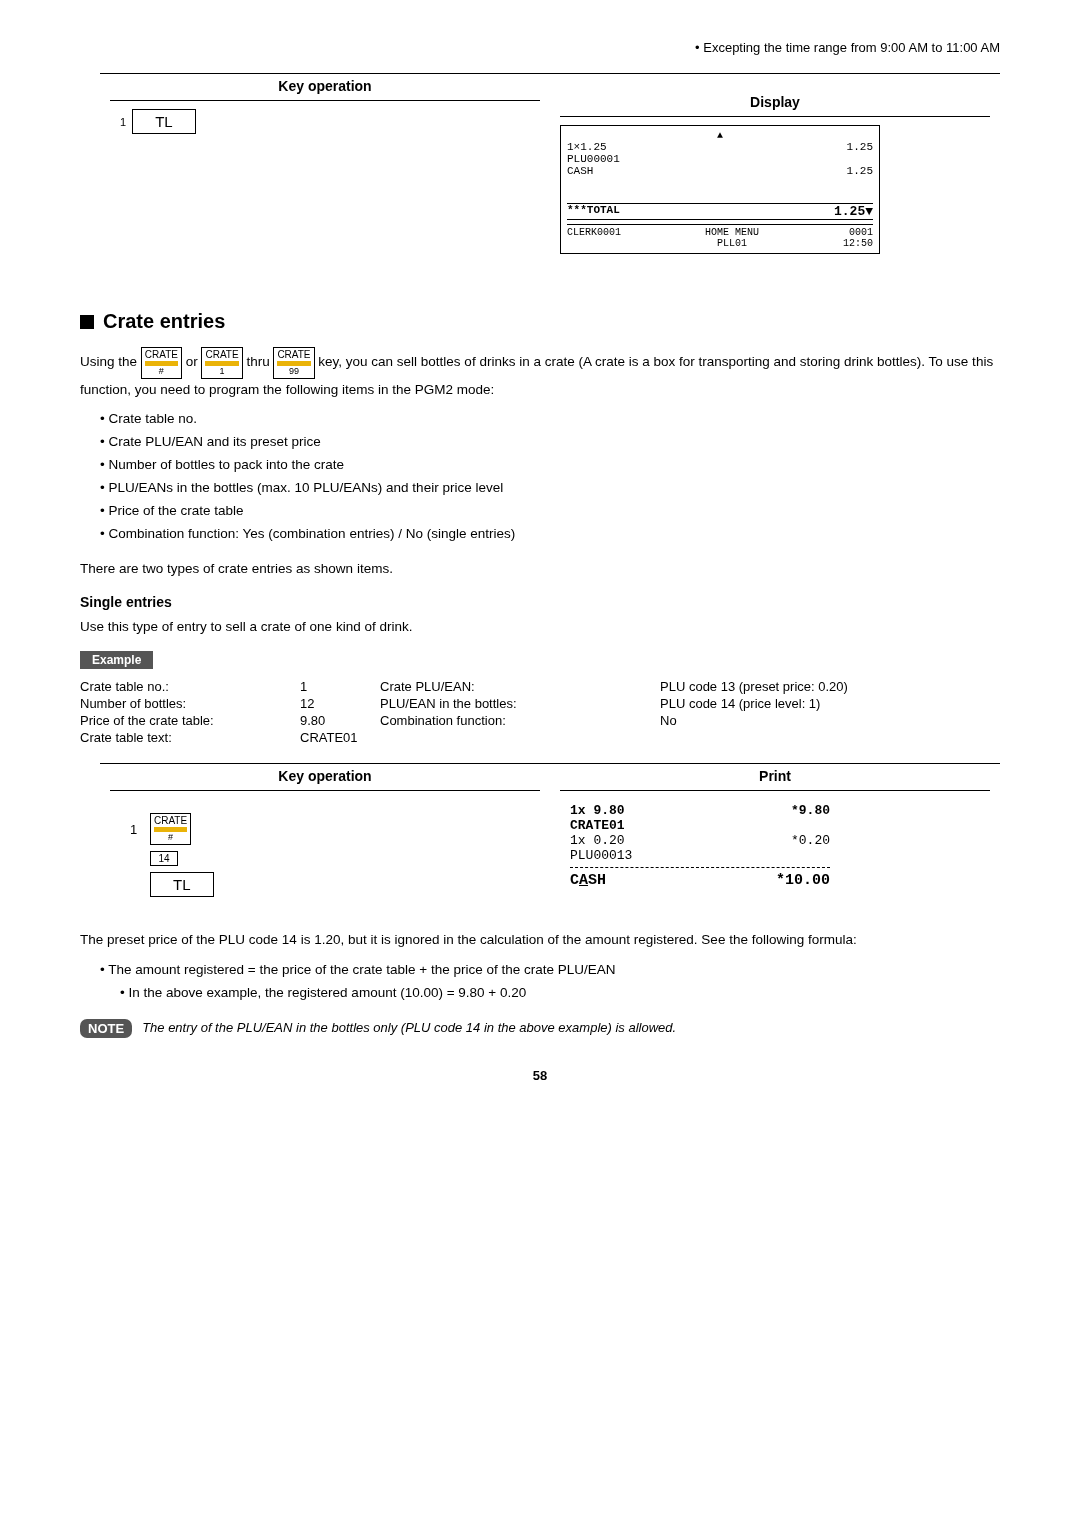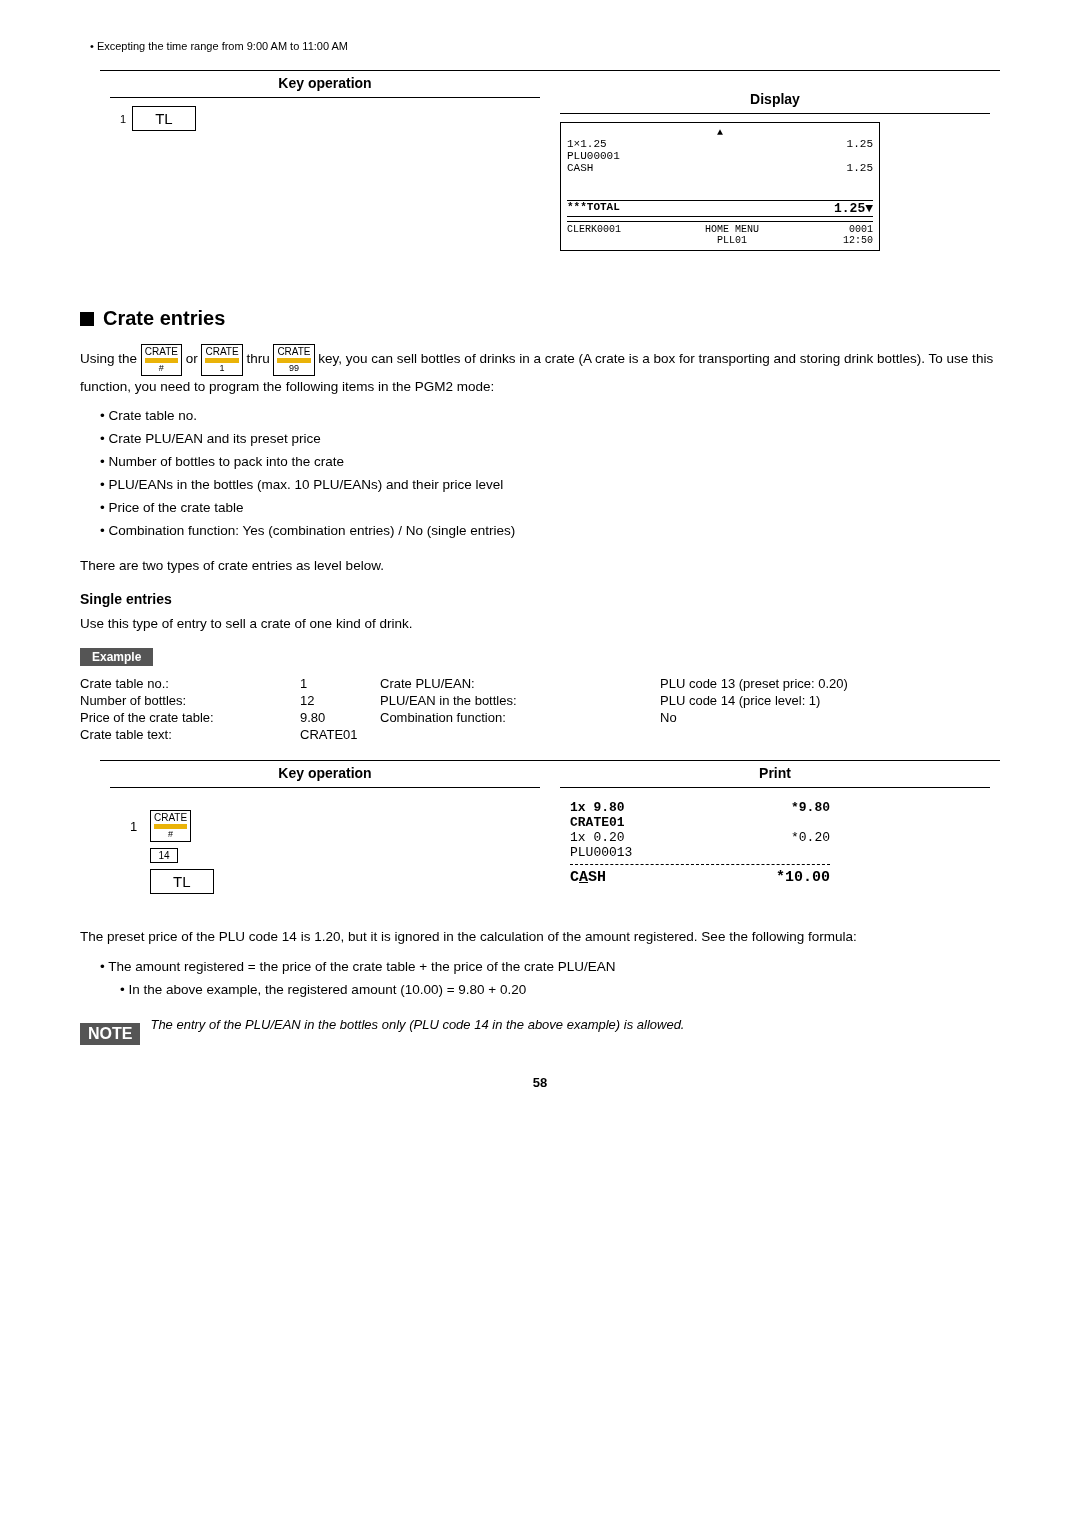--- a/index.html
+++ b/index.html
@@ -7,23 +7,24 @@
       background: #fff;
       font-family: Arial, Helvetica, sans-serif;
       font-size: 14px;
       color: #000;
       width: 1080px;
       min-height: 1526px;
       padding: 40px 80px 60px 80px;
     }
 
     .intro-note {
-      font-size: 11px;
+      font-size: 13px;
       margin-bottom: 18px;
       margin-left: 10px;
+      text-align: right;
     }
 
     
     .op-display-table {
       display: flex;
       gap: 0;
       margin-bottom: 40px;
       margin-left: 20px;
     }
     .op-col, .disp-col {
@@ -232,25 +233,26 @@
     .note-box {
       display: flex;
       align-items: flex-start;
       gap: 10px;
       margin-top: 14px;
       margin-bottom: 8px;
     }
     .note-label {
       background: #555;
       color: #fff;
-      font-size: 16px;
+      font-size: 13px;
       font-weight: bold;
       padding: 2px 8px;
       white-space: nowrap;
-      margin-top: 8px;
+      margin-top: 1px;
+      border-radius: 7px;
     }
     .note-text {
       font-size: 13px;
       font-style: italic;
       line-height: 1.5;
     }
     .indent {
       margin-left: 20px;
     }
 
@@ -352,21 +354,21 @@
 
 <ul class="bullet-list">
   <li>Crate table no.</li>
   <li>Crate PLU/EAN and its preset price</li>
   <li>Number of bottles to pack into the crate</li>
   <li>PLU/EANs in the bottles (max. 10 PLU/EANs) and their price level</li>
   <li>Price of the crate table</li>
   <li>Combination function: Yes (combination entries) / No (single entries)</li>
 </ul>
 
-<p class="body-text">There are two types of crate entries as level below.</p>
+<p class="body-text">There are two types of crate entries as shown items.</p>
 
 <p class="sub-heading">Single entries</p>
 <p class="body-text">Use this type of entry to sell a crate of one kind of drink.</p>
 
 
 <div class="example-box">Example</div>
 
 
 <div class="params-table">
 

